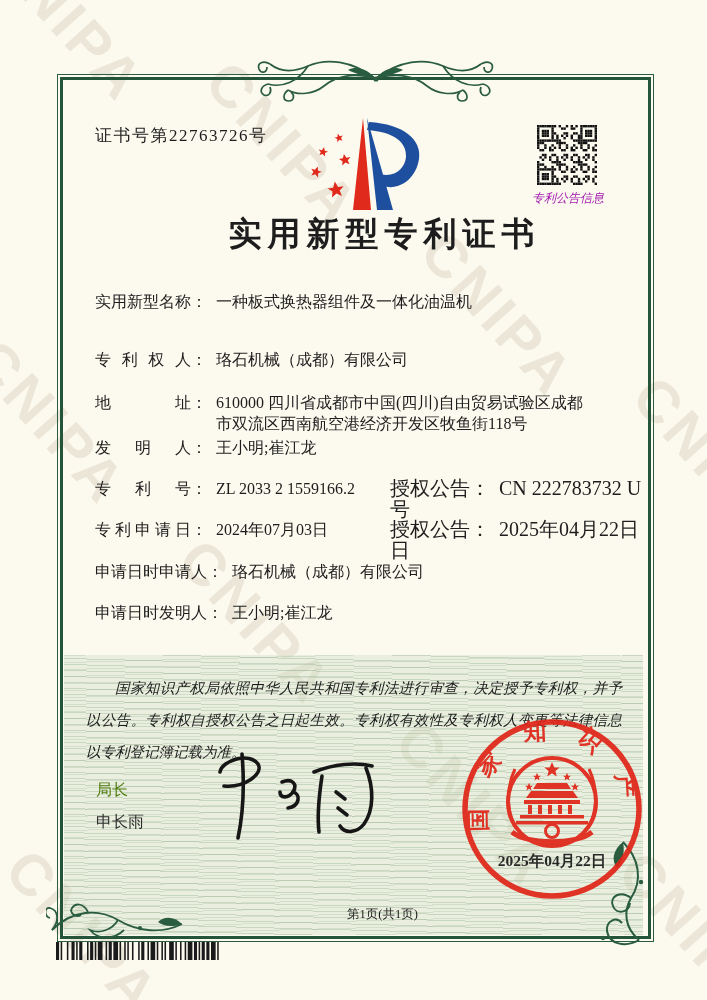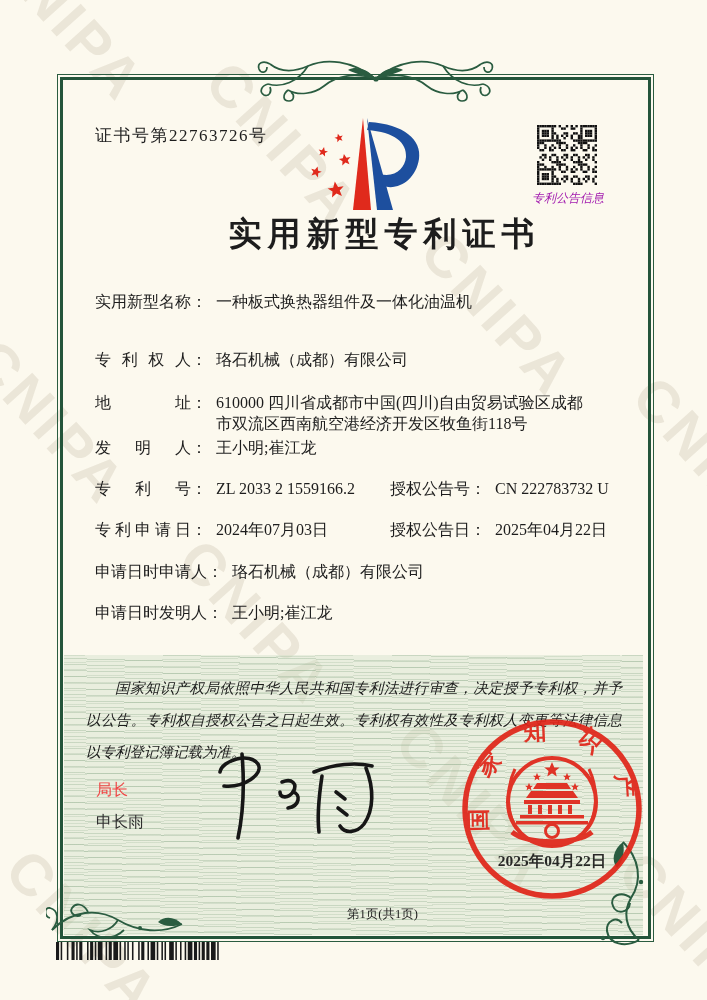--- a/index.html
+++ b/index.html
@@ -11,28 +11,28 @@
      background-image:repeating-linear-gradient(1.5deg, rgba(125,160,125,0.30) 0px, rgba(125,160,125,0.30) 1px, transparent 1px, transparent 6px),
                       repeating-linear-gradient(-1.5deg, rgba(125,160,125,0.20) 0px, rgba(125,160,125,0.20) 1px, transparent 1px, transparent 7px);}
   .frame{position:absolute;left:60px;top:77px;width:585px;height:856px;border:3px solid #24543a;outline:1px solid #2a5c40;outline-offset:2px;z-index:2;pointer-events:none;}
   .orn{position:absolute;z-index:3;}
   .certno{position:absolute;left:95px;top:124px;z-index:4;font-size:17px;letter-spacing:1.5px;text-align:center;}
   .logo{position:absolute;left:303px;top:112px;z-index:4;}
   .qr{position:absolute;left:537px;top:125px;z-index:4;}
   .qrlabel{position:absolute;left:512px;top:190px;width:112px;z-index:4;text-align:center;font-size:12px;font-style:italic;color:#a21caf;}
   .title{position:absolute;left:60px;top:212px;width:585px;z-index:4;text-align:center;font-size:33px;font-weight:bold;letter-spacing:6px;margin-left:32px;}
   .row{position:absolute;left:95px;z-index:4;font-size:16px;line-height:21px;}
-  .rowR{position:absolute;left:390px;z-index:4;font-size:16px;line-height:21px;}
+  .rowR{position:absolute;left:390px;z-index:4;font-size:20px;line-height:21px;}
   .lbl{display:inline-block;width:96px;text-align:justify;text-align-last:justify;vertical-align:top;}
   .lblW{display:inline-block;width:112px;vertical-align:top;}
   .lblR{display:inline-block;width:80px;vertical-align:top;}
   .val{margin-left:9px;}
   .addr{display:inline-block;width:372px;vertical-align:top;}
   .statement{position:absolute;left:86px;top:672px;width:536px;z-index:4;font-size:14.5px;line-height:32px;text-align:justify;text-indent:2em;font-style:italic;font-weight:500;color:#1b1b1b;}
-  .signerT{position:absolute;left:96px;top:780px;z-index:4;font-family:"Liberation Sans",sans-serif;font-size:16px;color:#ef4444;}
+  .signerT{position:absolute;left:96px;top:780px;z-index:4;font-family:"Liberation Sans",sans-serif;font-size:16px;color:#4d7c0f;}
   .signerN{position:absolute;left:96px;top:812px;z-index:4;font-family:"Liberation Sans",sans-serif;font-size:16px;color:#2e2e2e;}
   .sig{position:absolute;left:198px;top:748px;z-index:4;}
   .seal{position:absolute;left:452px;top:714px;z-index:5;opacity:0.93;}
   .footer{position:absolute;left:60px;top:906px;width:585px;z-index:4;text-align:center;font-size:12.5px;margin-left:30px;}
   .barcode{position:absolute;left:56px;top:942px;z-index:4;}
 </style>
 </head>
 <body>
 
 <div class="page">

